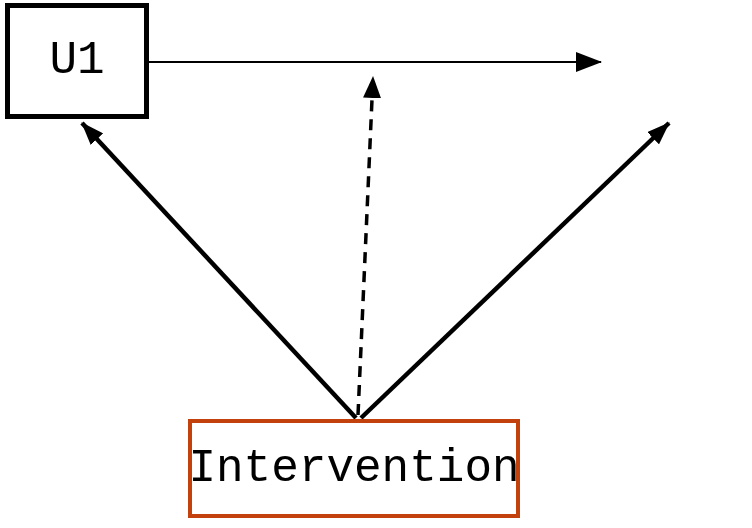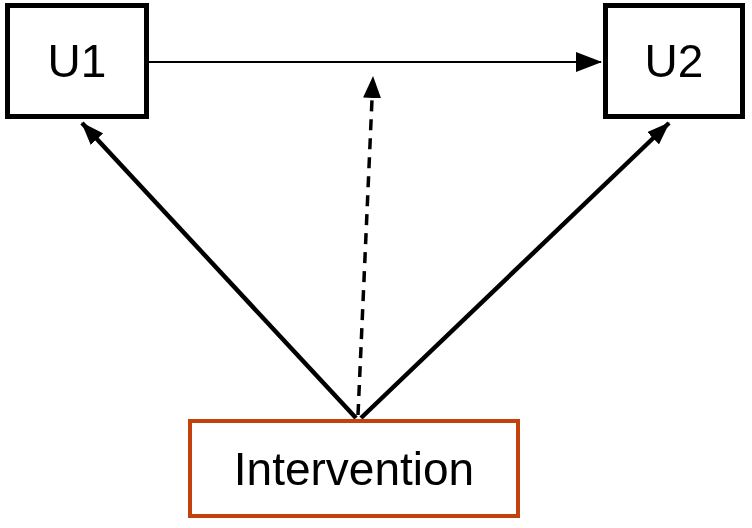--- a/index.html
+++ b/index.html
@@ -6,21 +6,21 @@
     margin: 0;
     padding: 0;
     background: #ffffff;
   }
   .canvas {
     position: relative;
     width: 752px;
     height: 528px;
     background: #ffffff;
     overflow: hidden;
-    font-family: Liberation Sans, sans-serif;
+    font-family: Liberation Mono, monospace;
   }
   .edges-layer {
     position: absolute;
     left: 0;
     top: 0;
     width: 752px;
     height: 528px;
   }
   .node {
     position: absolute;
@@ -97,21 +97,18 @@
 
     <line class="edge edge-thick" x1="356" y1="418" x2="82" y2="123" marker-end="url(#head-thick)"></line>
 
     <line class="edge edge-thick" x1="361" y1="418" x2="669" y2="123" marker-end="url(#head-thick)"></line>
   </svg>
 
   <div class="node node-u1">
     <span class="node-label">U1</span>
   </div>
 
-  <div class="node node-u2">
-    <span class="node-label">U2</span>
-  </div>
 
   <div class="node node-intervention">
     <span class="node-label">Intervention</span>
   </div>
 
 </div>
 
 </body></html>

